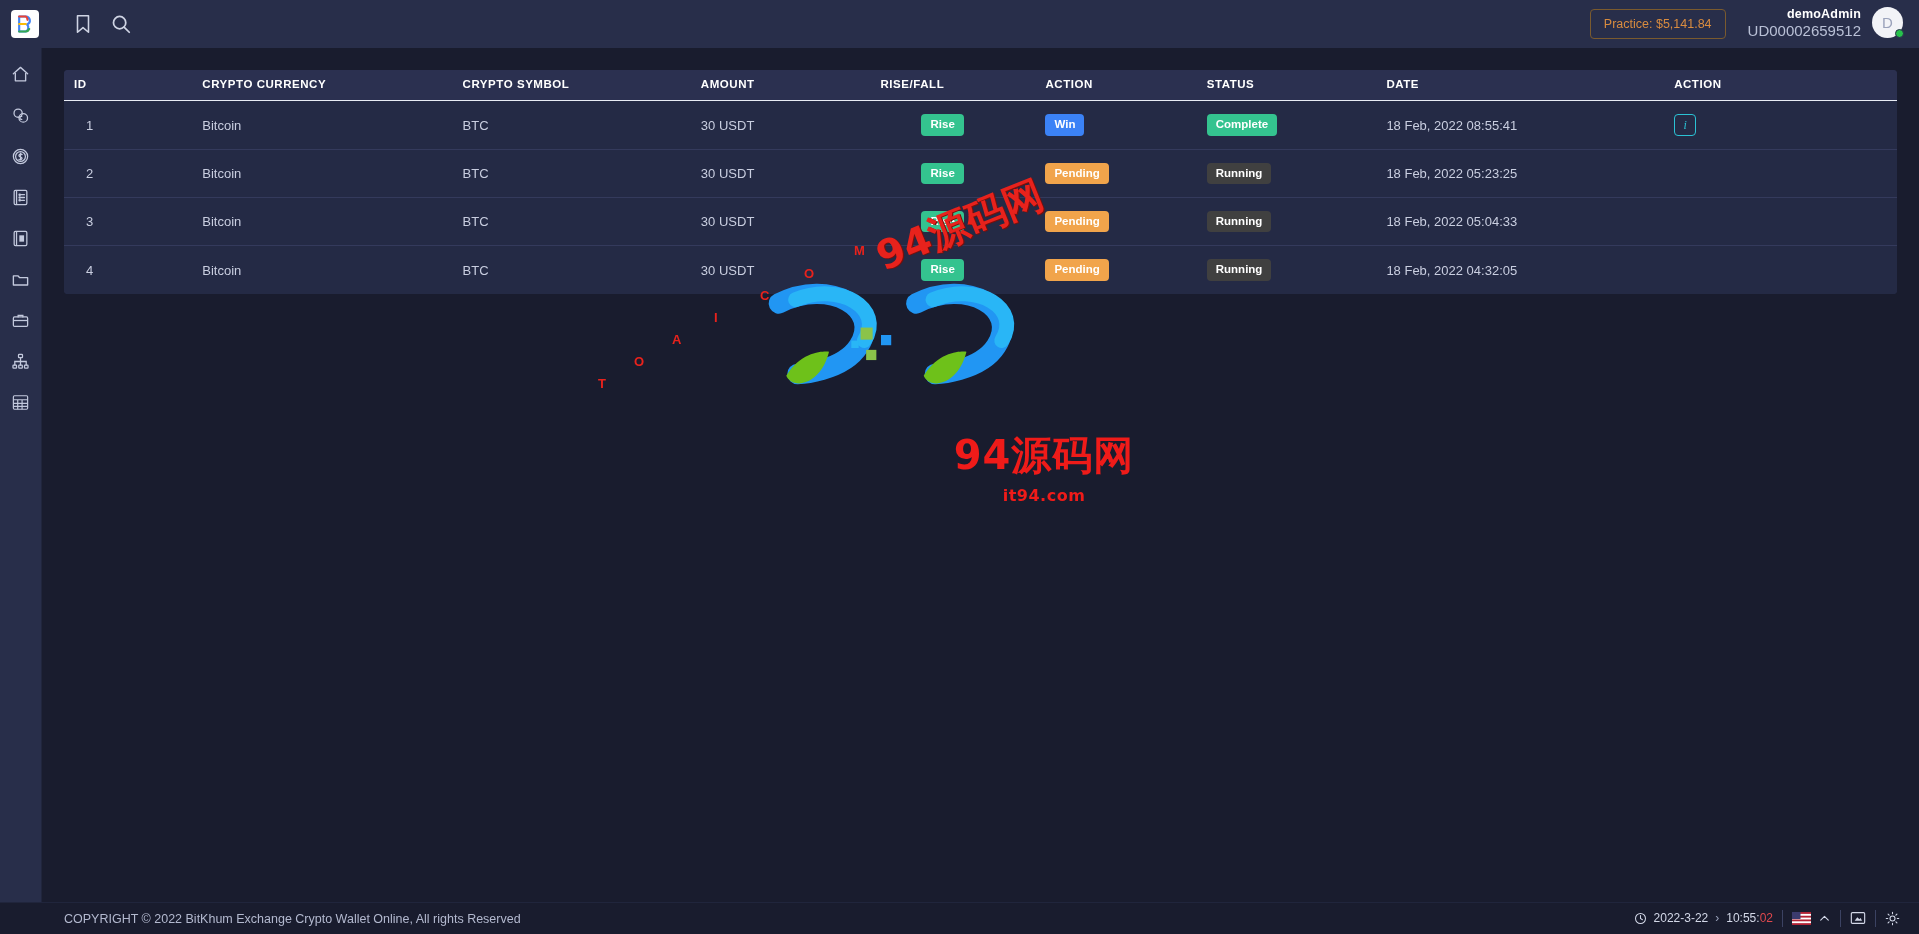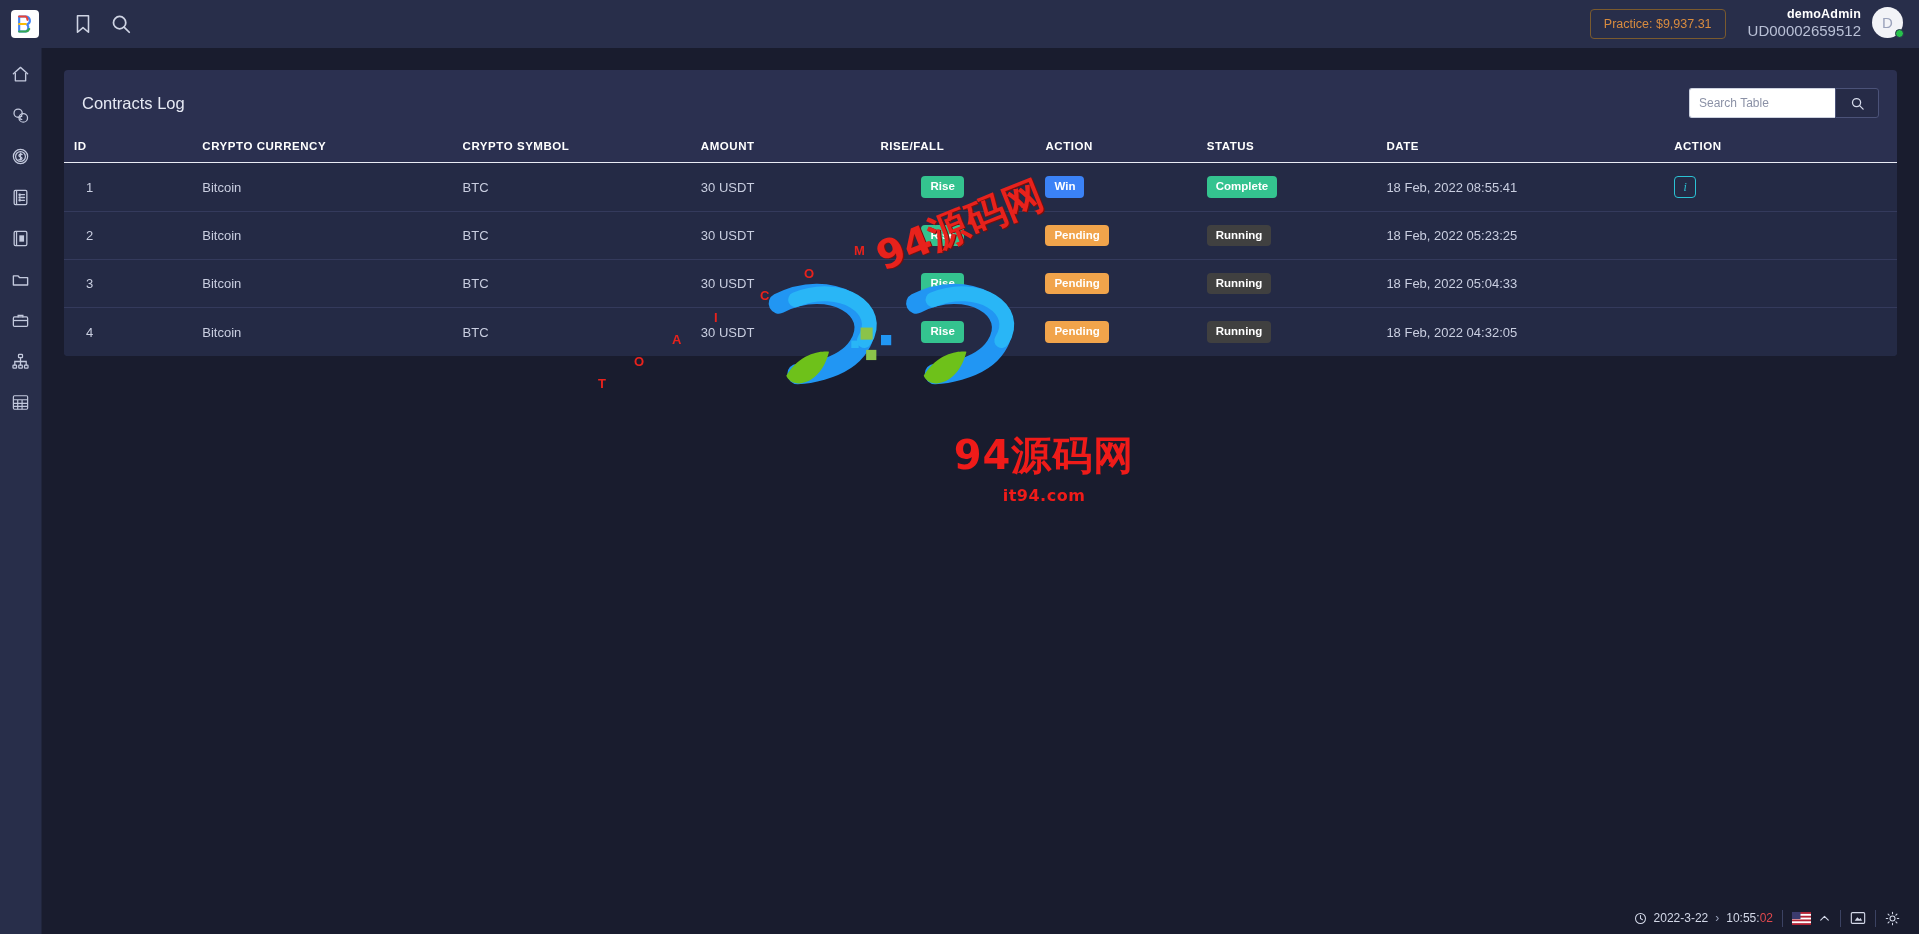--- a/index.html
+++ b/index.html
@@ -212,21 +212,21 @@
       <span>
         <svg class="tb-icon" viewBox="0 0 24 24" fill="none" stroke="currentColor" stroke-width="1.9">
           <circle cx="10.5" cy="10.5" r="6.7"></circle>
             <path d="M15.6 15.6 21 21" stroke-linecap="round"></path>
         </svg>
       </span>
     </div>
 
     <div class="topbar-spacer"></div>
 
-    <div class="practice-badge">Practice: $9,937.31</div>
+    <div class="practice-badge">Practice: $5,141.84</div>
 
     <div class="user-block">
       <div class="user-text">
         <div class="user-name">demoAdmin</div>
         <div class="user-id">UD00002659512</div>
       </div>
       <div class="avatar">
         <span>D</span>
         <span class="dot"></span>
       </div>
@@ -300,32 +300,20 @@
         <svg viewBox="0 0 24 24" fill="none" stroke="currentColor" stroke-width="1.5">
           <rect x="3" y="3.5" width="18" height="17" rx="1.4"></rect>
           <path d="M3 8.5h18M3 13h18M3 17h18M8.5 8.5v12M14 8.5v12"></path>
         </svg>
       </div>
     </div>
 
     <div class="content">
 
       <div class="card">
-        <div class="card-head">
-          <div class="card-title">Contracts Log</div>
-          <div class="search-wrap">
-            <input class="search-input" type="text" placeholder="Search Table" style="">
-            <div class="search-btn">
-              <svg viewBox="0 0 24 24" fill="none" stroke="currentColor" stroke-width="2">
-                <circle cx="10.5" cy="10.5" r="6.5"></circle>
-                  <path d="M15.4 15.4 21 21" stroke-linecap="round"></path>
-              </svg>
-            </div>
-          </div>
-        </div>
 
         <table class="data">
           <colgroup>
             <col class="c-id">
               <col class="c-cur">
               <col class="c-sym">
               <col class="c-amt">
             <col class="c-rf">
               <col class="c-res">
               <col class="c-sta">
@@ -423,20 +411,23 @@
 
         <div class="wm-main">
           <div class="cn">94源码网</div>
           <div class="en">it94.com</div>
         </div>
       </div>
 
     </div>
   </div>
 
+  <div class="footer">
+    <span>COPYRIGHT © 2022 BitKhum Exchange Crypto Wallet Online, All rights Reserved</span>
+  </div>
 
   <div class="taskbar">
     <div class="tbk-group">
       <svg width="13" height="13" viewBox="0 0 24 24" fill="none" stroke="#d3d8e8" stroke-width="1.9">
         <circle cx="12" cy="12" r="9.2"></circle>
           <path d="M12 6.5V12l3.6 2.2" stroke-linecap="round"></path>
       </svg>
       <span>2022-3-22</span>
       <span style="color:#9aa2bb;">›</span>
       <span><span>10:55:</span><span class="tbk-clock-sec">02</span></span>

